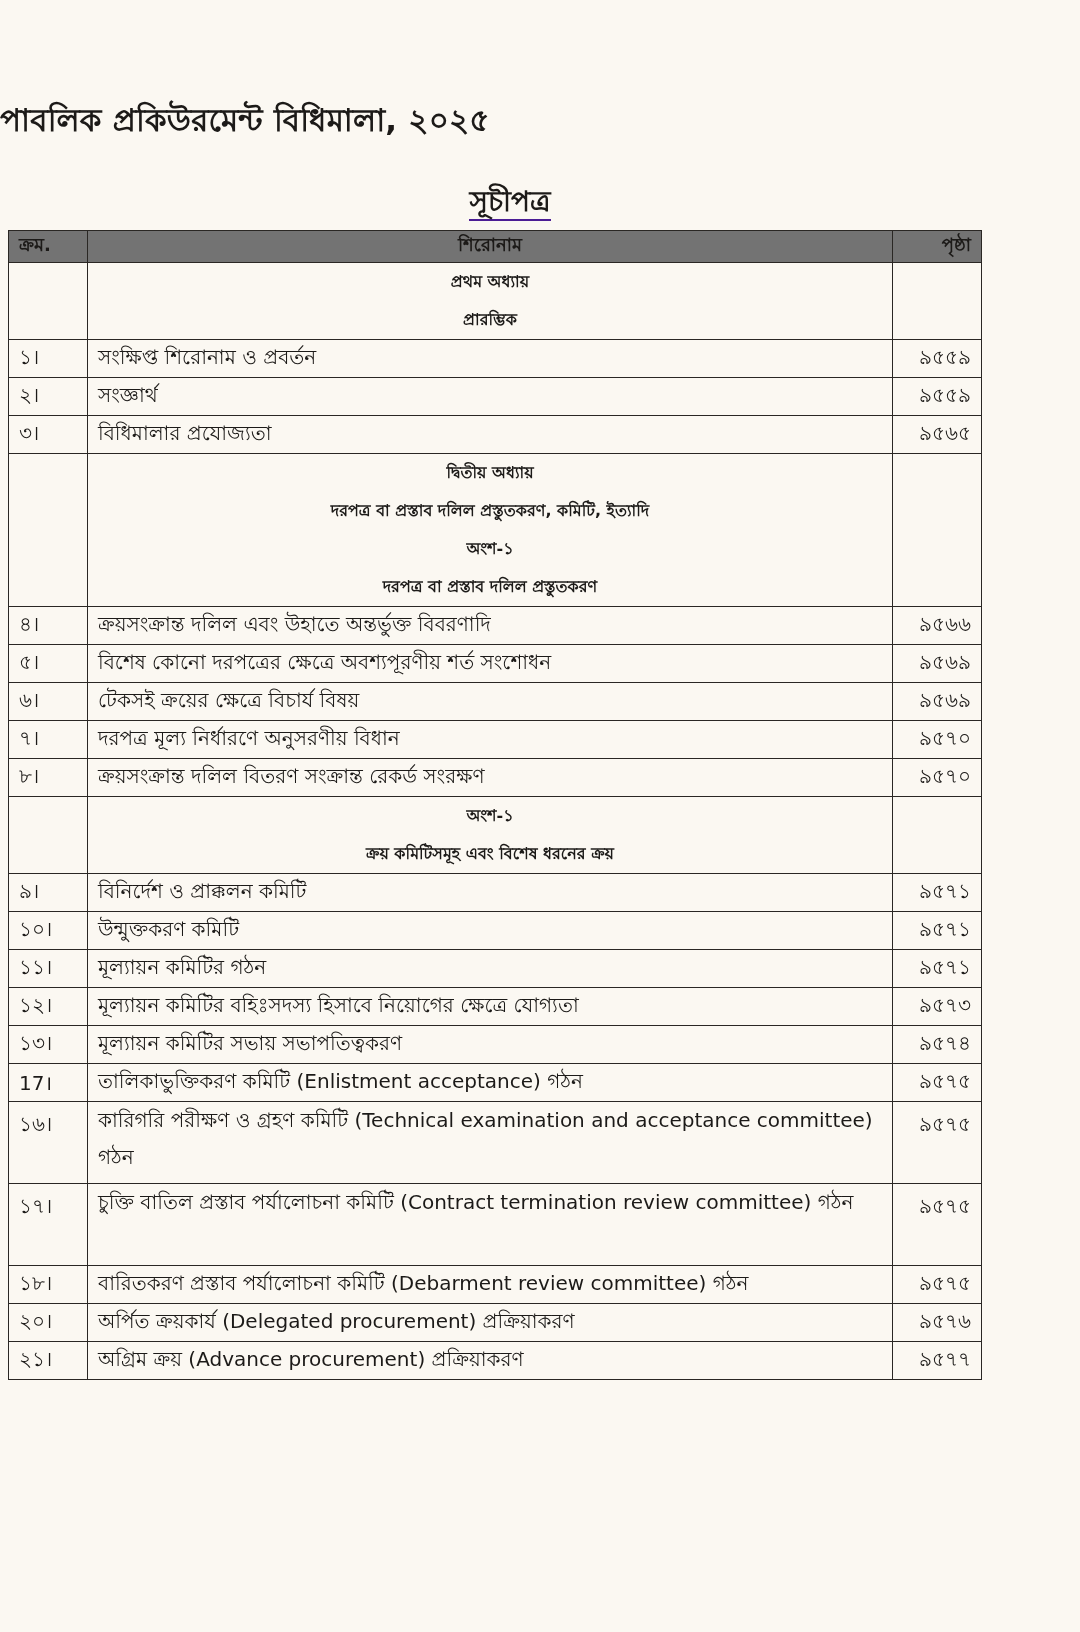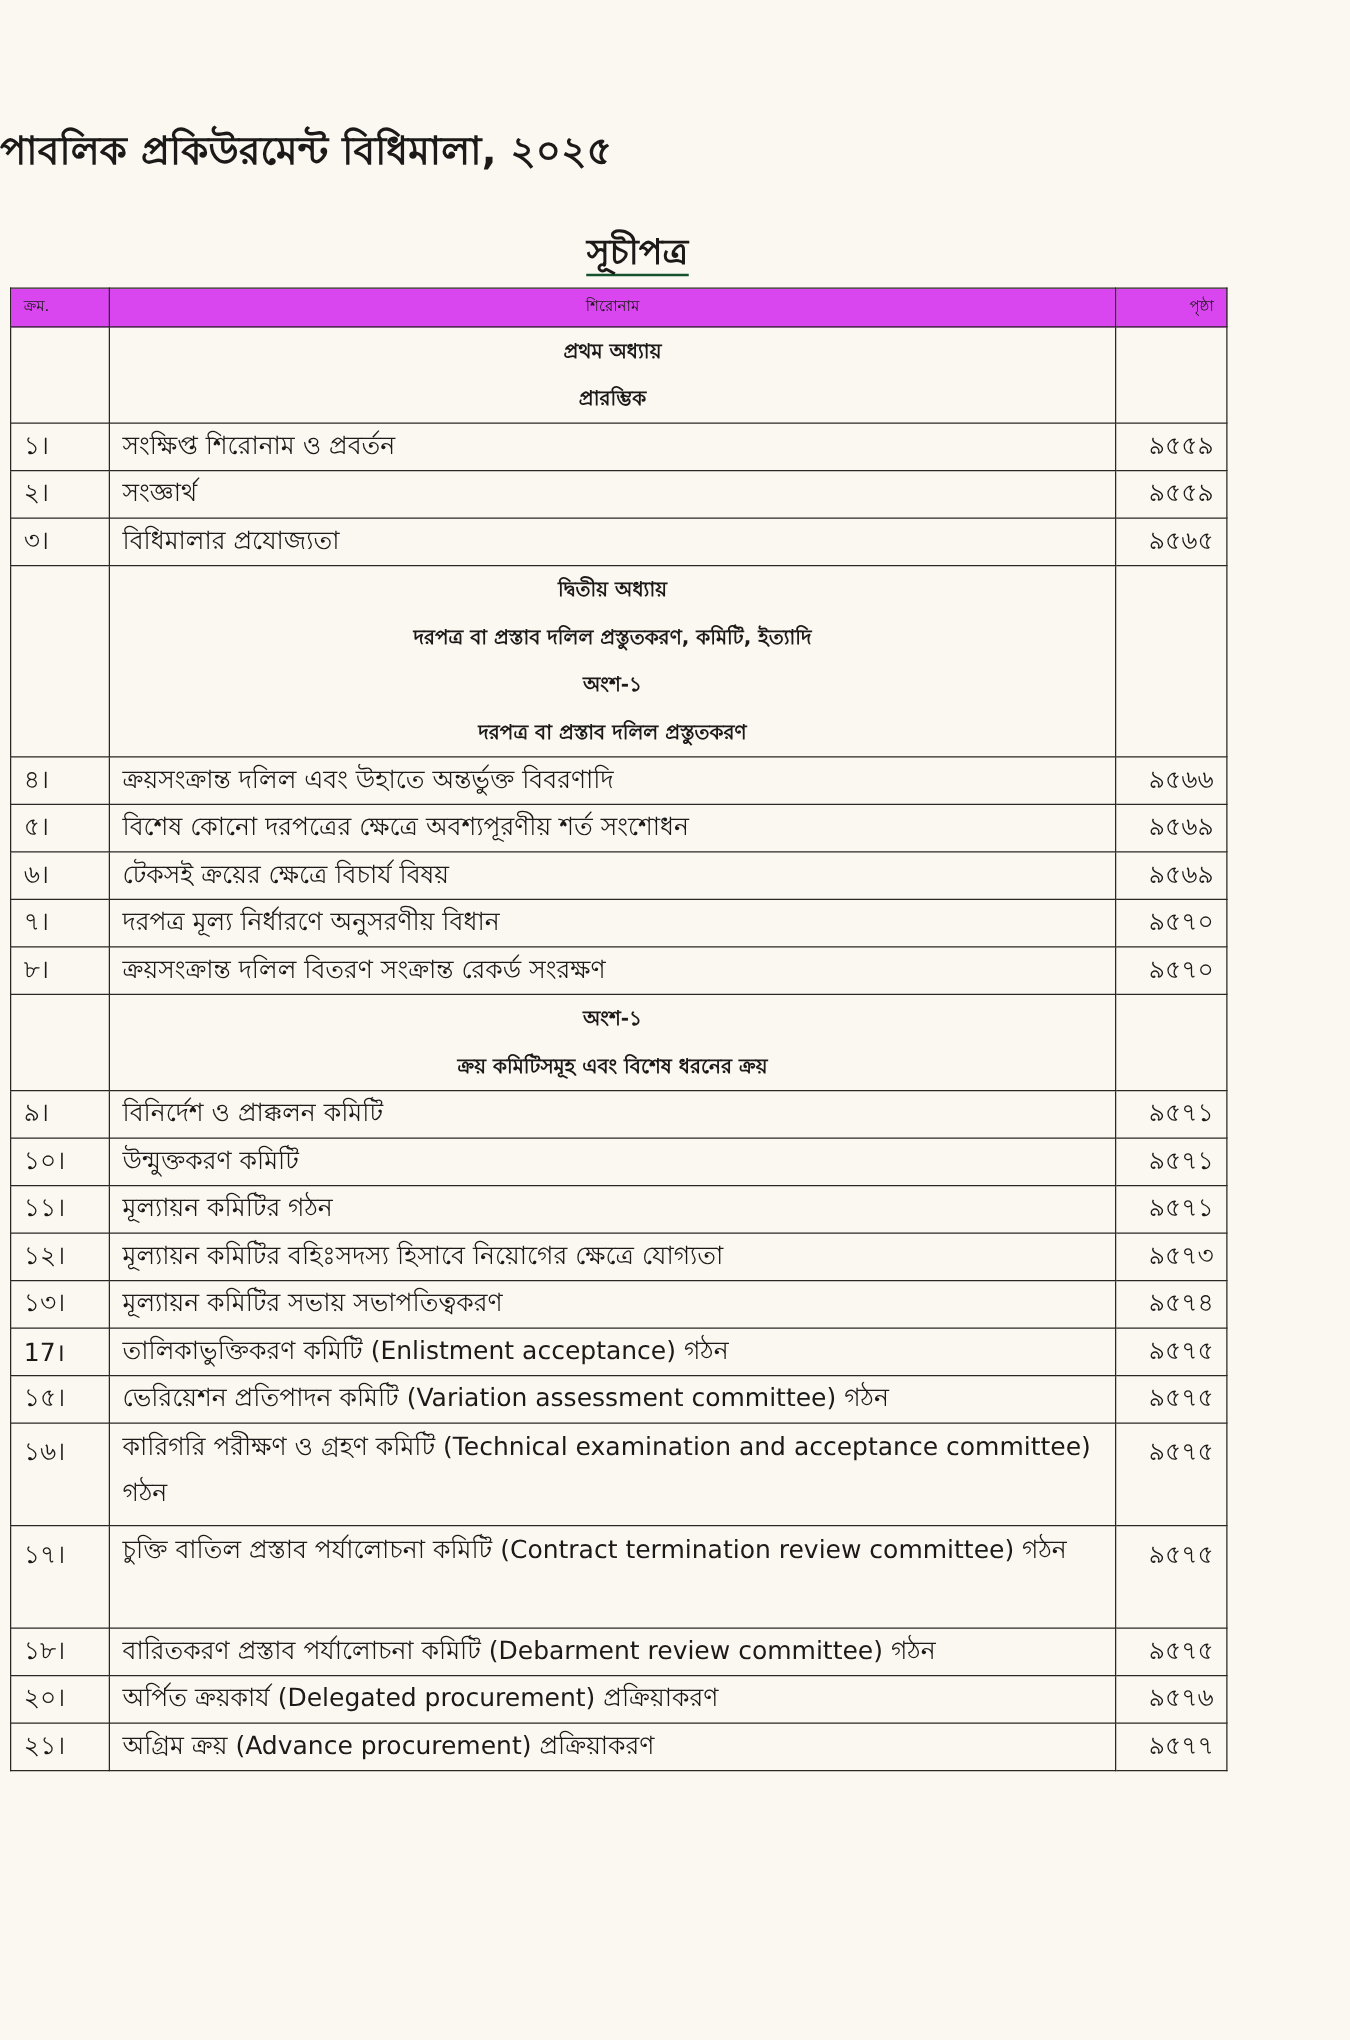--- a/index.html
+++ b/index.html
@@ -12,34 +12,34 @@
     overflow: hidden;
   }
   .page-title {
     position: absolute; left: 0; width: 1020px; top: 96px;
     text-align: left; font-size: 31px; font-weight: bold; letter-spacing: 0.2px;
   }
   .toc-heading {
     position: absolute; left: 0; width: 1020px; top: 180px;
     text-align: center; font-size: 28px; font-weight: bold;
   }
-  .toc-heading span { border-bottom: 2px solid #14532d; padding-bottom: 1px; }
+  .toc-heading span { border-bottom: 2px solid #4c1d95; padding-bottom: 1px; }
   table.toc {
     position: absolute; left: 8px; top: 230px;
     width: 974px; border-collapse: collapse;
     font-size: 20px;
   }
   table.toc td, table.toc th {
     border: 1.5px solid #2a2724;
     padding: 0 10px;
     vertical-align: middle;
   }
   table.toc th {
-    background: #d946ef;
-    height: 30px; font-weight: normal; font-size: 12px;
+    background: #737373;
+    height: 30px; font-weight: bold; font-size: 18px;
   }
   .col-sl { width: 58px; text-align: left; }
   .col-page { width: 68px; text-align: right; }
   th.col-title { }
   tr.item td { height: 37px; }
   tr.item.two-line td { height: 74px; }
   tr.item.two-line td.col-title { line-height: 37px; vertical-align: top; }
   tr.item.two-line td.col-sl, tr.item.two-line td.col-page { vertical-align: top; padding-top: 7px; }
   td.col-title.entry { text-align: left; }
   .section-cell { text-align: center; font-weight: bold; }
@@ -149,25 +149,20 @@
       <tr class="item">
         <td class="col-sl">১৩।</td>
         <td class="col-title entry">মূল্যায়ন কমিটির সভায় সভাপতিত্বকরণ</td>
         <td class="col-page">৯৫৭৪</td>
       </tr>
       <tr class="item">
         <td class="col-sl">17।</td>
         <td class="col-title entry">তালিকাভুক্তিকরণ কমিটি (Enlistment acceptance) গঠন</td>
         <td class="col-page">৯৫৭৫</td>
       </tr>
-      <tr class="item">
-        <td class="col-sl">১৫।</td>
-        <td class="col-title entry">ভেরিয়েশন প্রতিপাদন কমিটি (Variation assessment committee) গঠন</td>
-        <td class="col-page">৯৫৭৫</td>
-      </tr>
       <tr class="item two-line">
         <td class="col-sl">১৬।</td>
         <td class="col-title entry">কারিগরি পরীক্ষণ ও গ্রহণ কমিটি (Technical examination and acceptance committee) গঠন</td>
         <td class="col-page">৯৫৭৫</td>
       </tr>
       <tr class="item two-line">
         <td class="col-sl">১৭।</td>
         <td class="col-title entry">চুক্তি বাতিল প্রস্তাব পর্যালোচনা কমিটি (Contract termination review committee) গঠন</td>
         <td class="col-page">৯৫৭৫</td>
       </tr>

